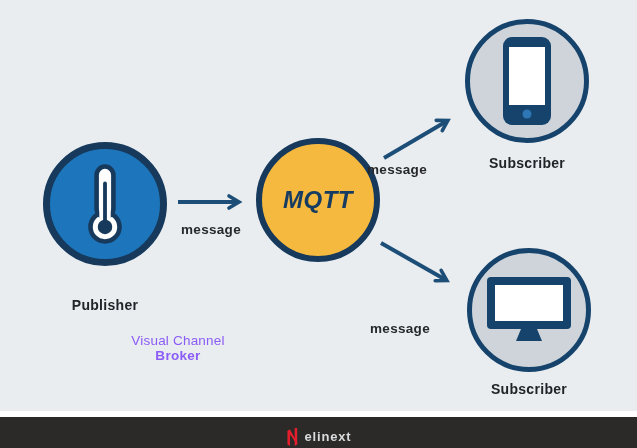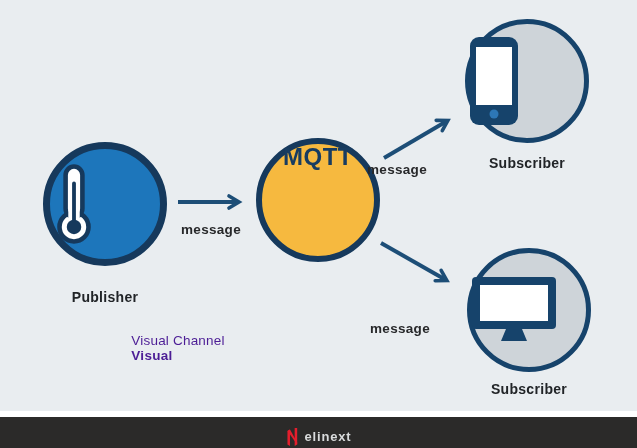--- a/index.html
+++ b/index.html
@@ -25,21 +25,21 @@
   }
   .footer .brand { display: flex; align-items: center; gap: 6px; }
   .footer .brand-text {
     color: #d9dbdc; font-size: 13px; font-weight: bold;
     letter-spacing: 0.8px; line-height: 1;
   }
 
   .node {
     position: absolute;
     border-radius: 50%;
-    display: flex; align-items: center; 
+    display: flex; align-items: center; justify-content: center; font-style: italic;
   }
   .node.publisher {
     left: 43px; top: 142px; width: 124px; height: 124px;
     background: #1d76bb; border: 7px solid #16395c;
   }
   .node.broker {
     left: 256px; top: 138px; width: 124px; height: 124px;
     background: #f6b93f; border: 6px solid #16395c;
     flex-direction: column;
   }
@@ -69,21 +69,21 @@
   }
   .edge-label {
     position: absolute;
     transform: translateX(-50%);
     color: #27282a; font-weight: bold; font-size: 13.5px;
     letter-spacing: 0.3px; white-space: nowrap; margin-top: 48px;
   }
   .caption {
     position: absolute; left: 178px; top: 333px;
     transform: translateX(-50%);
-    text-align: left; color: #4c1d95; white-space: nowrap;
+    text-align: center; color: #8b5cf6; white-space: nowrap;
   }
   .caption .cap1 { font-size: 13.5px; font-weight: 500; letter-spacing: 0.2px; }
   .caption .cap2 { font-size: 13.5px; font-weight: bold; letter-spacing: 0.3px; }
 
   svg.arrows { position: absolute; left: 0; top: 0; pointer-events: none; }
   .icon-svg { display: block; }
 </style>
 </head>
 <body>
 
@@ -108,21 +108,21 @@
         <g stroke="#16395c">
           <circle cx="30" cy="85" r="19" fill="#ffffff" stroke-width="6"></circle>
           <rect x="19" y="6" width="22" height="66" rx="11" fill="#ffffff" stroke-width="6"></rect>
           <rect x="22.5" y="58" width="15" height="20" fill="#ffffff" stroke="none"></rect>
           <line x1="30" y1="28" x2="30" y2="76" stroke-width="5" stroke-linecap="round"></line>
           <circle cx="30" cy="85" r="9.5" fill="#16395c" stroke="none"></circle>
         </g>
       </svg>
     </span>
   </div>
-  <div class="node-label" style="left:105px; top:289px;">Publisher</div>
+  <div class="node-label" style="left:105px; top:297px;">Publisher</div>
 
   <div class="node broker">
     <div class="broker-line1">MQTT</div>
   </div>
 
   <div class="node sub-top">
     <span>
       <svg class="icon-svg" width="48" height="88" viewBox="0 0 48 88">
         <rect x="0" y="0" width="48" height="88" rx="9" fill="#16436b"></rect>
         <rect x="6" y="10" width="36" height="58" fill="#ffffff"></rect>
@@ -142,21 +142,21 @@
     </span>
   </div>
   <div class="node-label" style="left:529px; top:381px;">Subscriber</div>
 
   <div class="edge-label" style="left:211px; top:174px;">message</div>
   <div class="edge-label" style="left:397px; top:114px;">message</div>
   <div class="edge-label" style="left:400px; top:273px;">message</div>
 
   <div class="caption">
     <div class="cap1">Visual Channel</div>
-    <div class="cap2">Visual</div>
+    <div class="cap2">Broker</div>
   </div>
 
   <div class="footer">
     <div class="brand">
       <span>
         <svg class="icon-svg" width="13" height="18" viewBox="0 0 14 25">
           <g fill="#e41e2d">
             <polygon points="0,4 3.5,2 3.5,25 0,23"></polygon>
             <polygon points="10,0 13.5,0 13.5,23 10,25"></polygon>
             <polygon points="0,4 3.5,2 13.5,20 13.5,23"></polygon>

